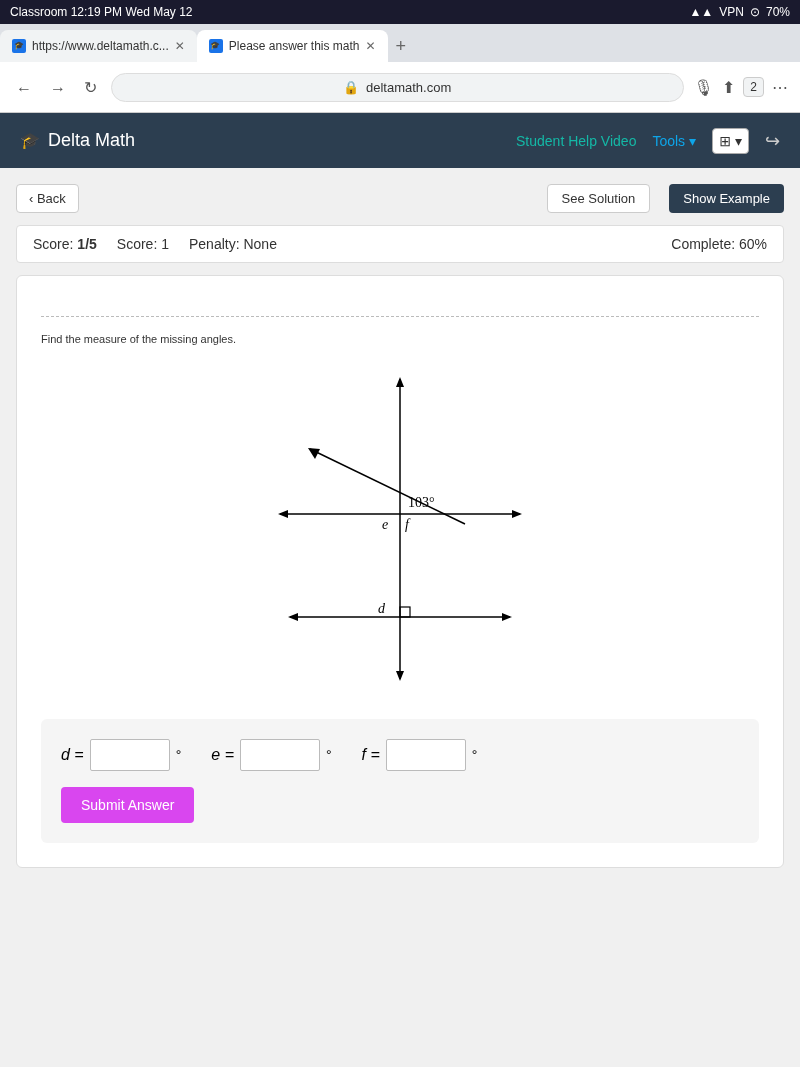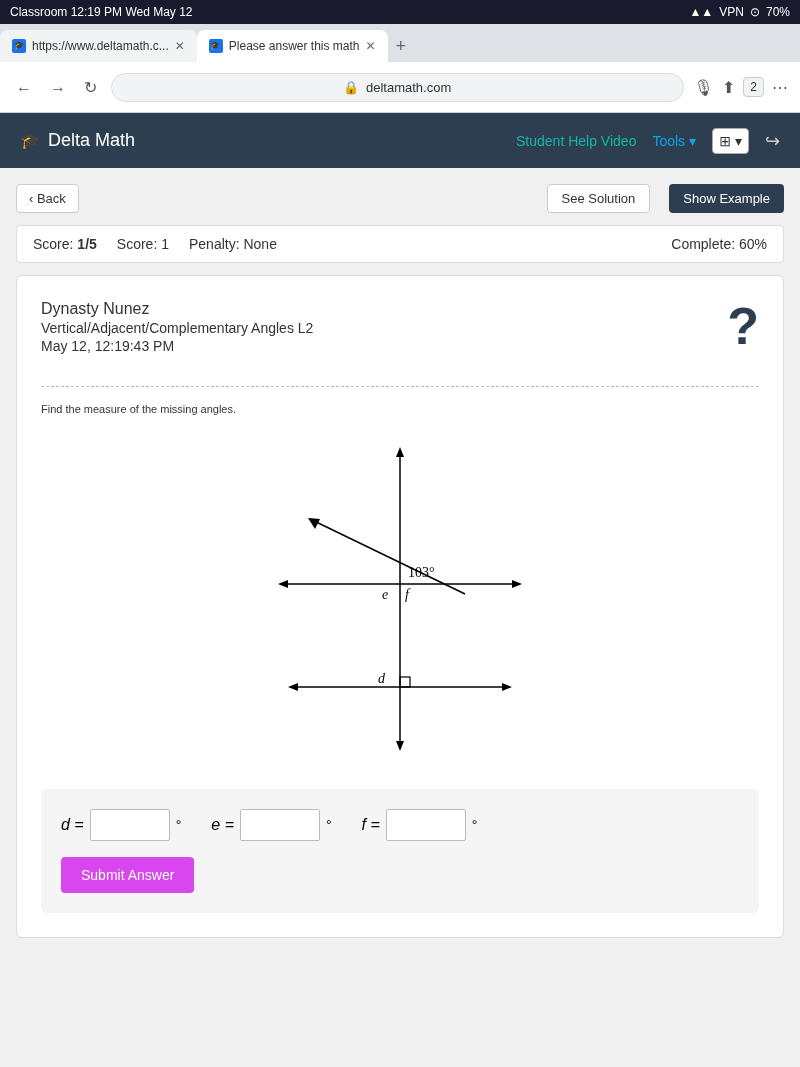--- a/index.html
+++ b/index.html
@@ -276,30 +276,20 @@
         <span>None</span>
       </span>
     </div>
     <span>
       <span>Complete:</span>
       <span>60%</span>
     </span>
   </div>
 
   <div class="problem-card">
-    <div class="problem-header-row">
-      <div>
-        <div class="student-name">Dynasty Nunez</div>
-        <div class="problem-type">Vertical/Adjacent/Complementary Angles L2</div>
-        <div class="problem-date">May 12, 12:19:43 PM</div>
-      </div>
-      <div style="font-size:52px;font-weight:bold;color:#2c3e50;line-height:1;cursor:pointer;">
-        <span>?</span>
-      </div>
-    </div>
 
     <hr class="divider">
 
     <div class="problem-instruction">Find the measure of the missing angles.</div>
 
     <div class="diagram-container">
       <svg width="300" height="320" viewBox="0 0 300 320">
 
         <line x1="150" y1="10" x2="150" y2="310" stroke="black" stroke-width="1.5"></line>
 

